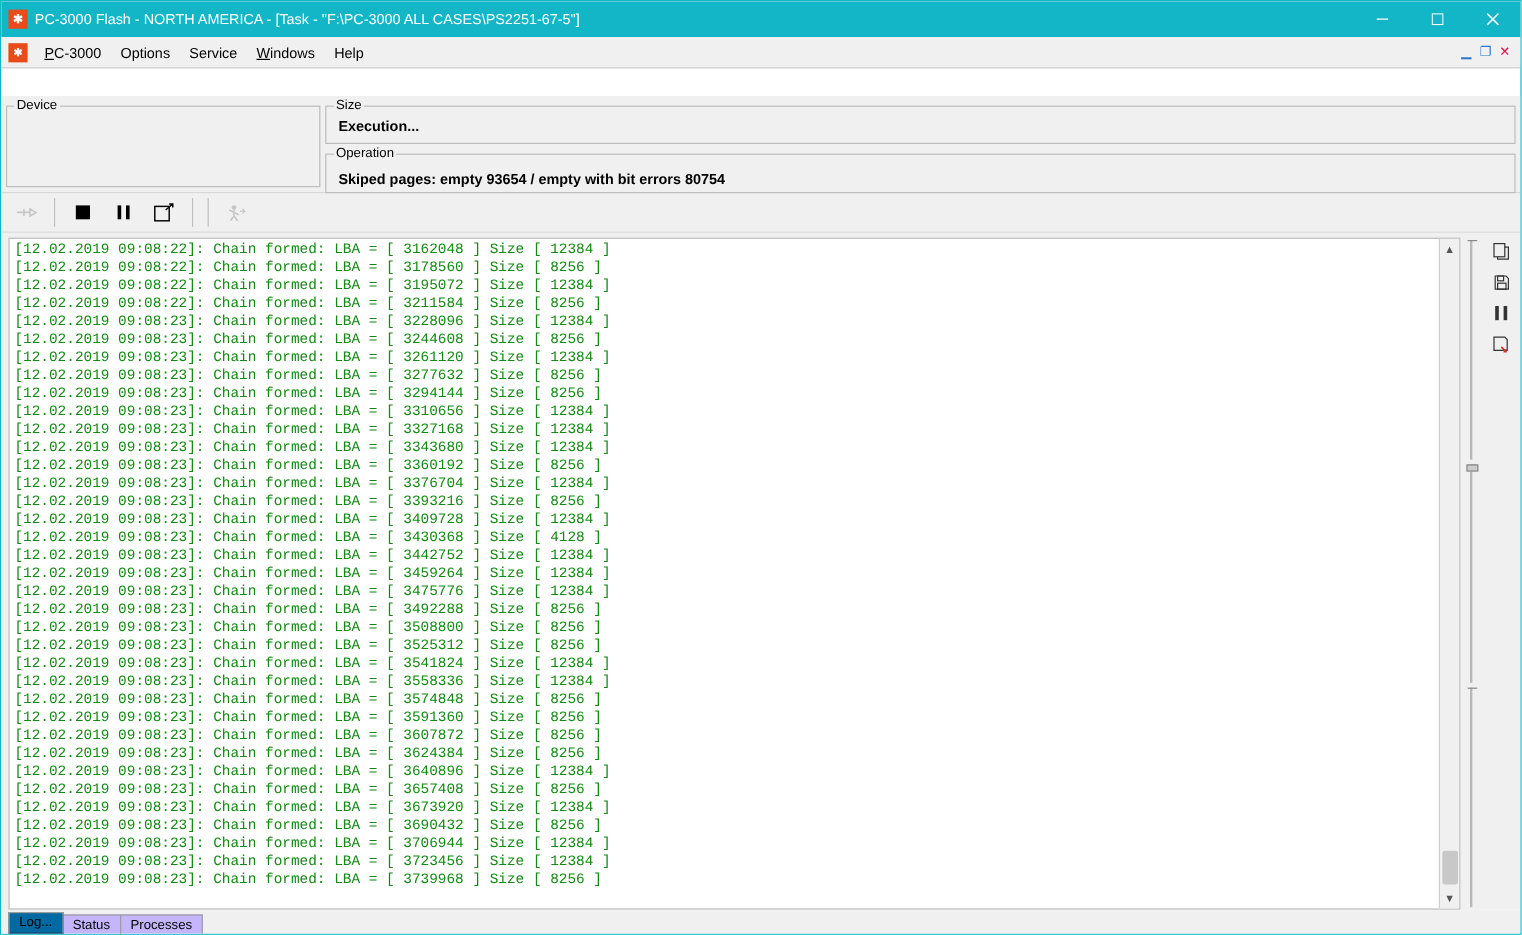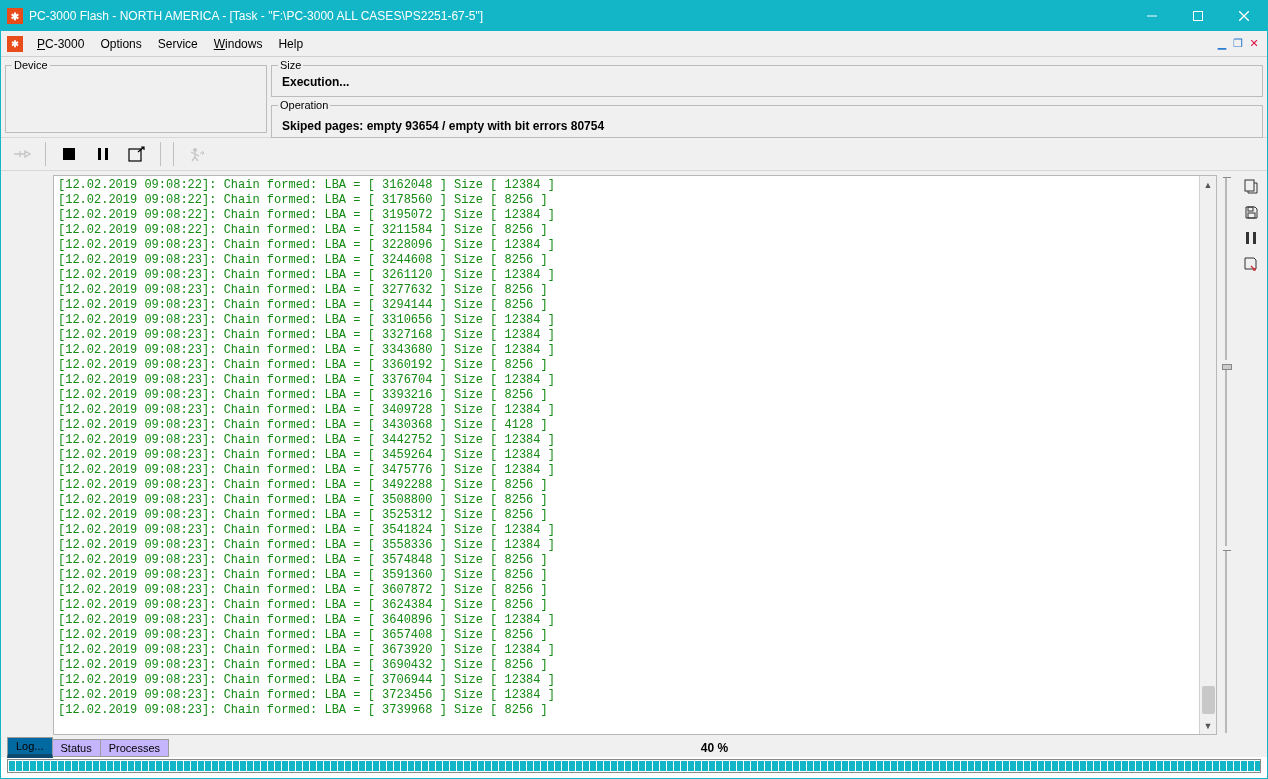--- a/index.html
+++ b/index.html
@@ -58,20 +58,21 @@
   width:14px; height:14px;
   display:flex;align-items:center;justify-content:center;
   font-size:11px;
 }
 
 .panels {
   display:flex; height: 80px;
   padding: 2px 4px 4px 4px;
   gap: 4px;
   background:#f0f0f0;
+  margin-top:23px;
 }
 fieldset {
   border: 1px solid #bcbcbc;
   padding: 2px 6px;
 }
 fieldset legend { font-size: 11px; color:#000; padding:0 2px; }
 .device-fs { width: 262px; }
 .right-col { flex:1; display:flex; flex-direction:column; gap:2px; }
 .mode-fs { flex: 0 0 auto; height: 38px; }
 .mode-fs .val { font-weight: bold; padding: 2px 4px; }
@@ -101,21 +102,20 @@
   padding: 4px 6px 0 6px;
   background:#f0f0f0;
   gap: 4px;
 }
 .log-wrap {
   flex:1;
   border: 1px solid #b8b8b8;
   background:#fff;
   position:relative;
   display:flex;
-  margin-left:46px;
 }
 .log-text {
   flex:1;
   font-family: "Courier New", monospace;
   font-size: 12px;
   line-height: 15px;
   color: #138a13;
   white-space: pre;
   overflow: hidden;
   padding: 2px 2px 2px 4px;
@@ -399,21 +399,20 @@
       </div>
     </div>
     <div style="flex:1"></div>
   </div>
 </div>
 
 <div class="bottom-tabs">
   <div class="tab active">Log...</div>
   <div class="tab">Status</div>
   <div class="tab">Processes</div>
-  <div class="progress-label">40 %</div>
 </div>
 
 <div class="progress-bar">
   <div class="progress-fill" id="progress-fill">
       <div class="block"></div>
       <div class="block"></div>
       <div class="block"></div>
       <div class="block"></div>
       <div class="block"></div>
       <div class="block"></div>

